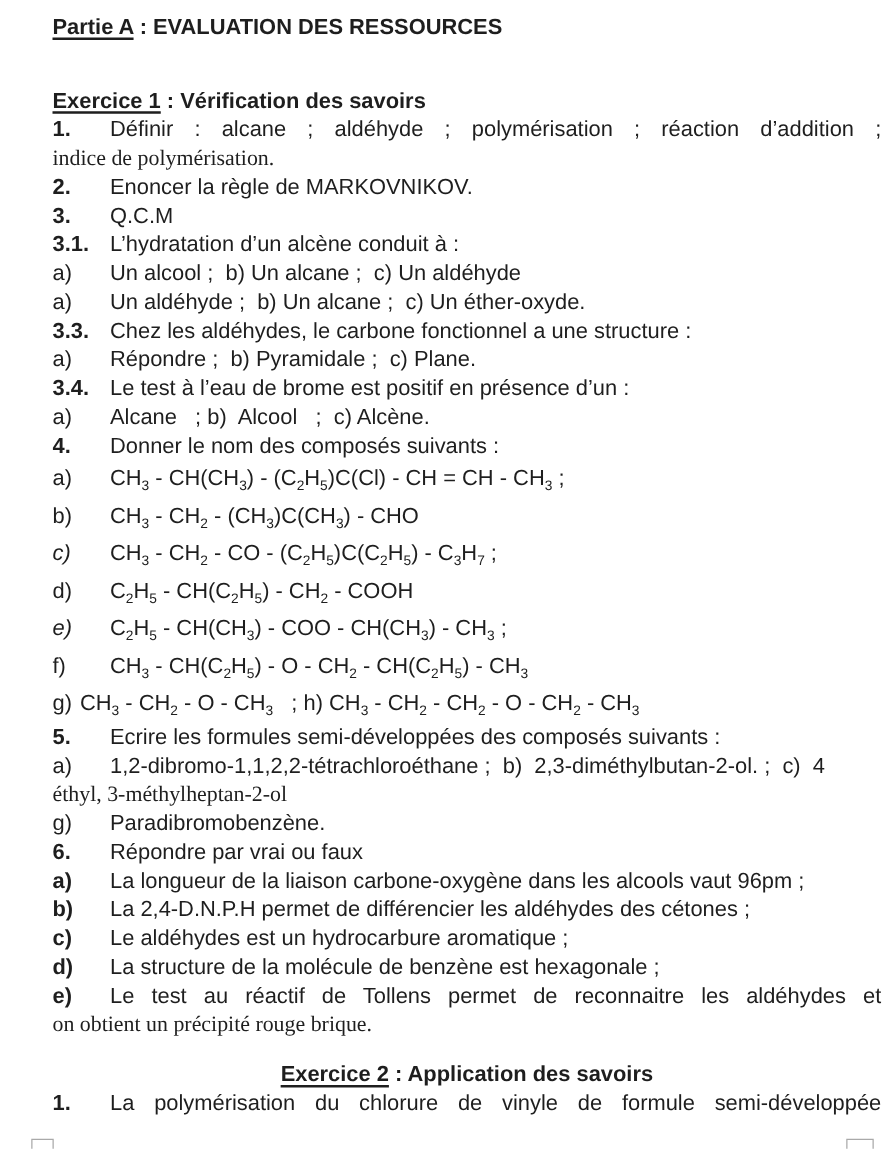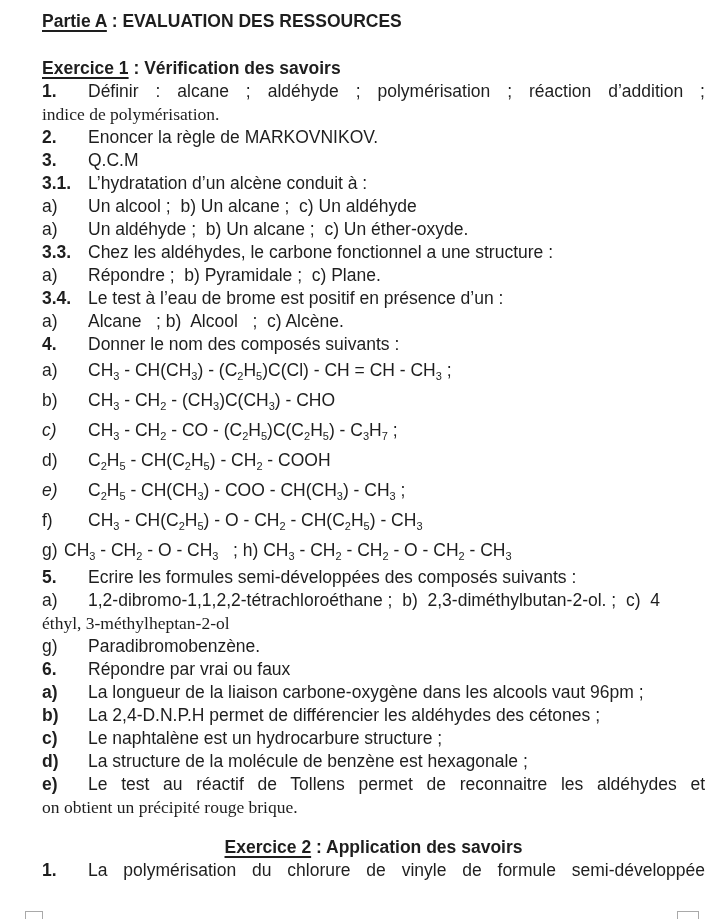--- a/index.html
+++ b/index.html
@@ -13,21 +13,21 @@
     overflow: hidden;
   }
   .page { padding: 9px 9px 0 42px; }
 
   .heading { font-weight: 700; white-space: pre; height: 24px; line-height: 24px; }
   .heading .lead {
     text-decoration: underline;
     text-decoration-thickness: 1.5px;
     text-underline-offset: 3px;
   }
-  #page-title { margin-bottom: 23px; }
+  #page-title { margin-bottom: 35px; }
   #ex2-heading { margin-top: 16px; text-align: center; }
 
   .line {
     position: relative;
     padding-left: 46px;
     height: 23px; line-height: 23px;
     white-space: pre;
     overflow: hidden;
   }
   .line .lbl { position: absolute; left: 0; top: 0; }
@@ -79,21 +79,21 @@
       <div class="line il formula"><span class="lbl">e)</span><span class="txt">C<sub>2</sub>H<sub>5</sub> - CH(CH<sub>3</sub>) - COO - CH(CH<sub>3</sub>) - CH<sub>3</sub> ;</span></div>
       <div class="line formula"><span class="lbl">f)</span><span class="txt">CH<sub>3</sub> - CH(C<sub>2</sub>H<sub>5</sub>) - O - CH<sub>2</sub> - CH(C<sub>2</sub>H<sub>5</sub>) - CH<sub>3</sub></span></div>
       <div class="line tight formula"><span class="lbl">g)</span><span class="txt">CH<sub>3</sub> - CH<sub>2</sub> - O - CH<sub>3</sub>   ; h) CH<sub>3</sub> - CH<sub>2</sub> - CH<sub>2</sub> - O - CH<sub>2</sub> - CH<sub>3</sub></span></div>
       <div class="line bl"><span class="lbl">5.</span><span class="txt">Ecrire les formules semi-développées des composés suivants :</span></div>
       <div class="line"><span class="lbl">a)</span><span class="txt">1,2-dibromo-1,1,2,2-tétrachloroéthane ;  b)  2,3-diméthylbutan-2-ol. ;  c)  4</span></div>
       <div class="line noindent"><span class="lbl"></span><span class="txt">éthyl, 3-méthylheptan-2-ol</span></div>
       <div class="line"><span class="lbl">g)</span><span class="txt">Paradibromobenzène.</span></div>
       <div class="line bl"><span class="lbl">6.</span><span class="txt">Répondre par vrai ou faux</span></div>
       <div class="line bl"><span class="lbl">a)</span><span class="txt">La longueur de la liaison carbone-oxygène dans les alcools vaut 96pm ;</span></div>
       <div class="line bl"><span class="lbl">b)</span><span class="txt">La 2,4-D.N.P.H permet de différencier les aldéhydes des cétones ;</span></div>
-      <div class="line bl"><span class="lbl">c)</span><span class="txt">Le naphtalène est un hydrocarbure structure ;</span></div>
+      <div class="line bl"><span class="lbl">c)</span><span class="txt">Le aldéhydes est un hydrocarbure aromatique ;</span></div>
       <div class="line bl"><span class="lbl">d)</span><span class="txt">La structure de la molécule de benzène est hexagonale ;</span></div>
       <div class="line bl just"><span class="lbl">e)</span><span class="txt">Le test au réactif de Tollens permet de reconnaitre les aldéhydes et</span></div>
       <div class="line noindent"><span class="lbl"></span><span class="txt">on obtient un précipité rouge brique.</span></div>
     </div>
 
   <div class="heading" id="ex2-heading"><span class="lead">Exercice 2</span><span> : Application des savoirs</span></div>
 
   <div id="ex2-lines">
       <div class="line bl just"><span class="lbl">1.</span><span class="txt">La polymérisation du chlorure de vinyle de formule semi-développée</span></div>
     </div>

